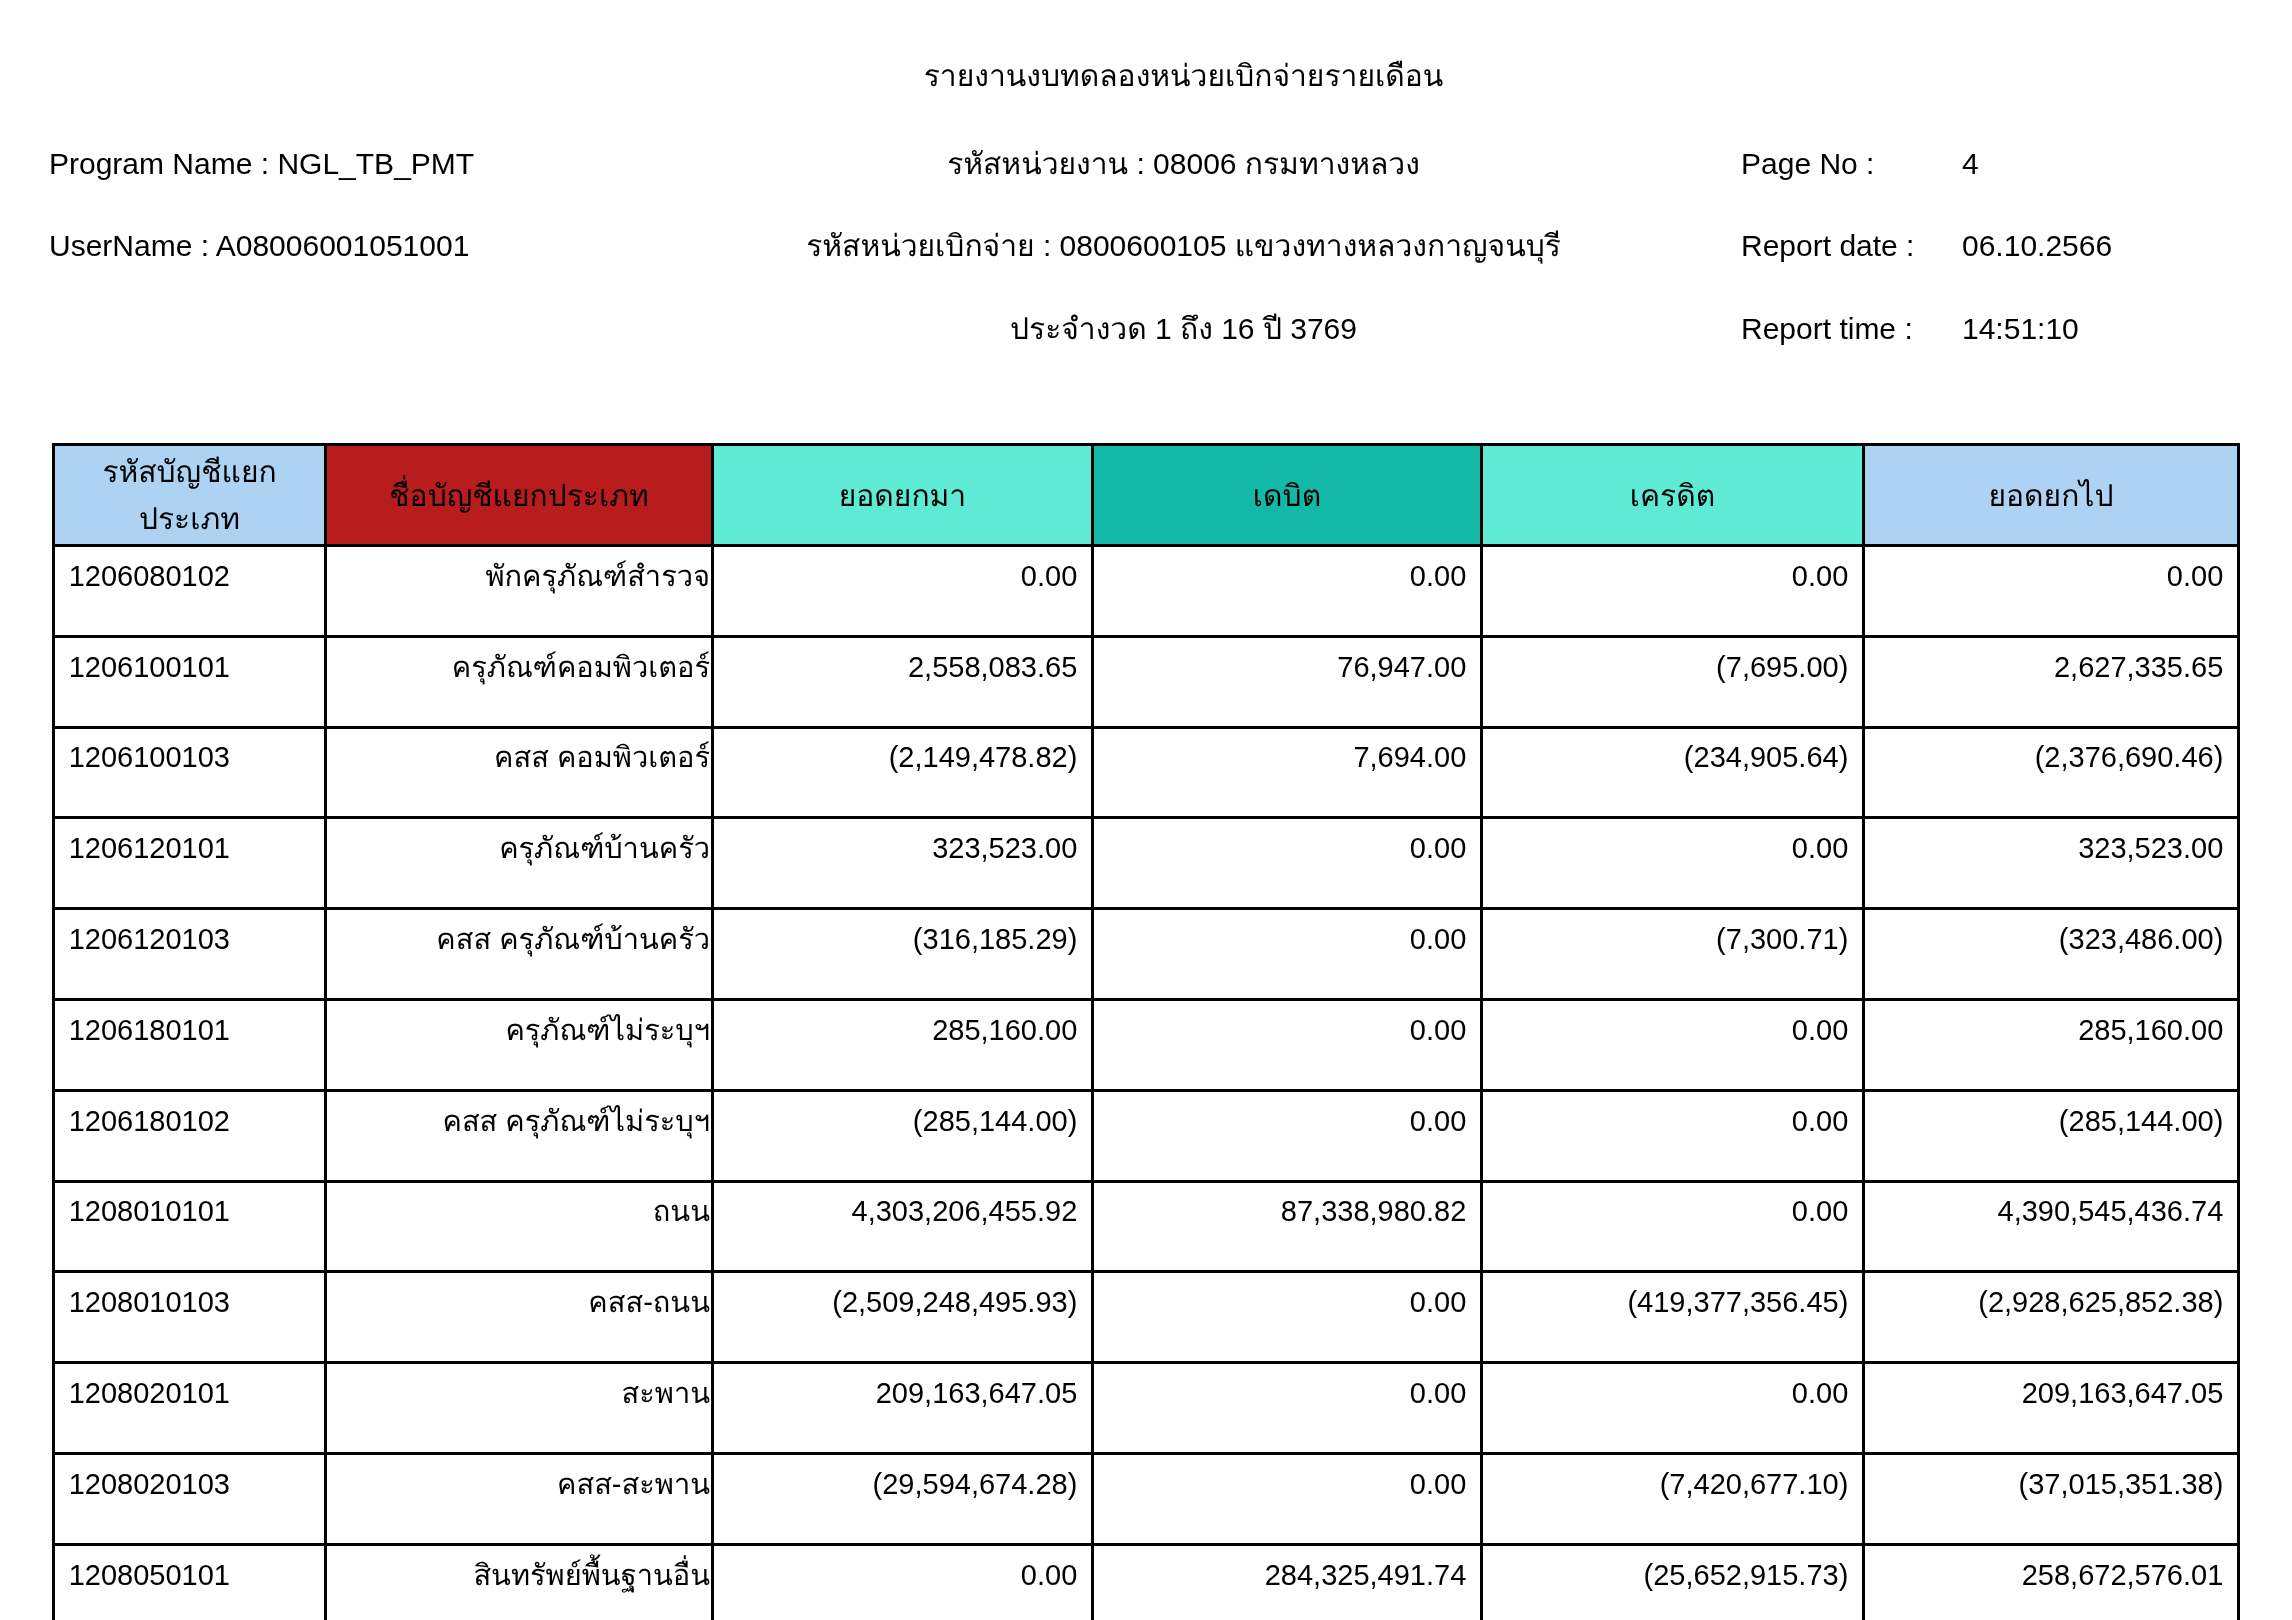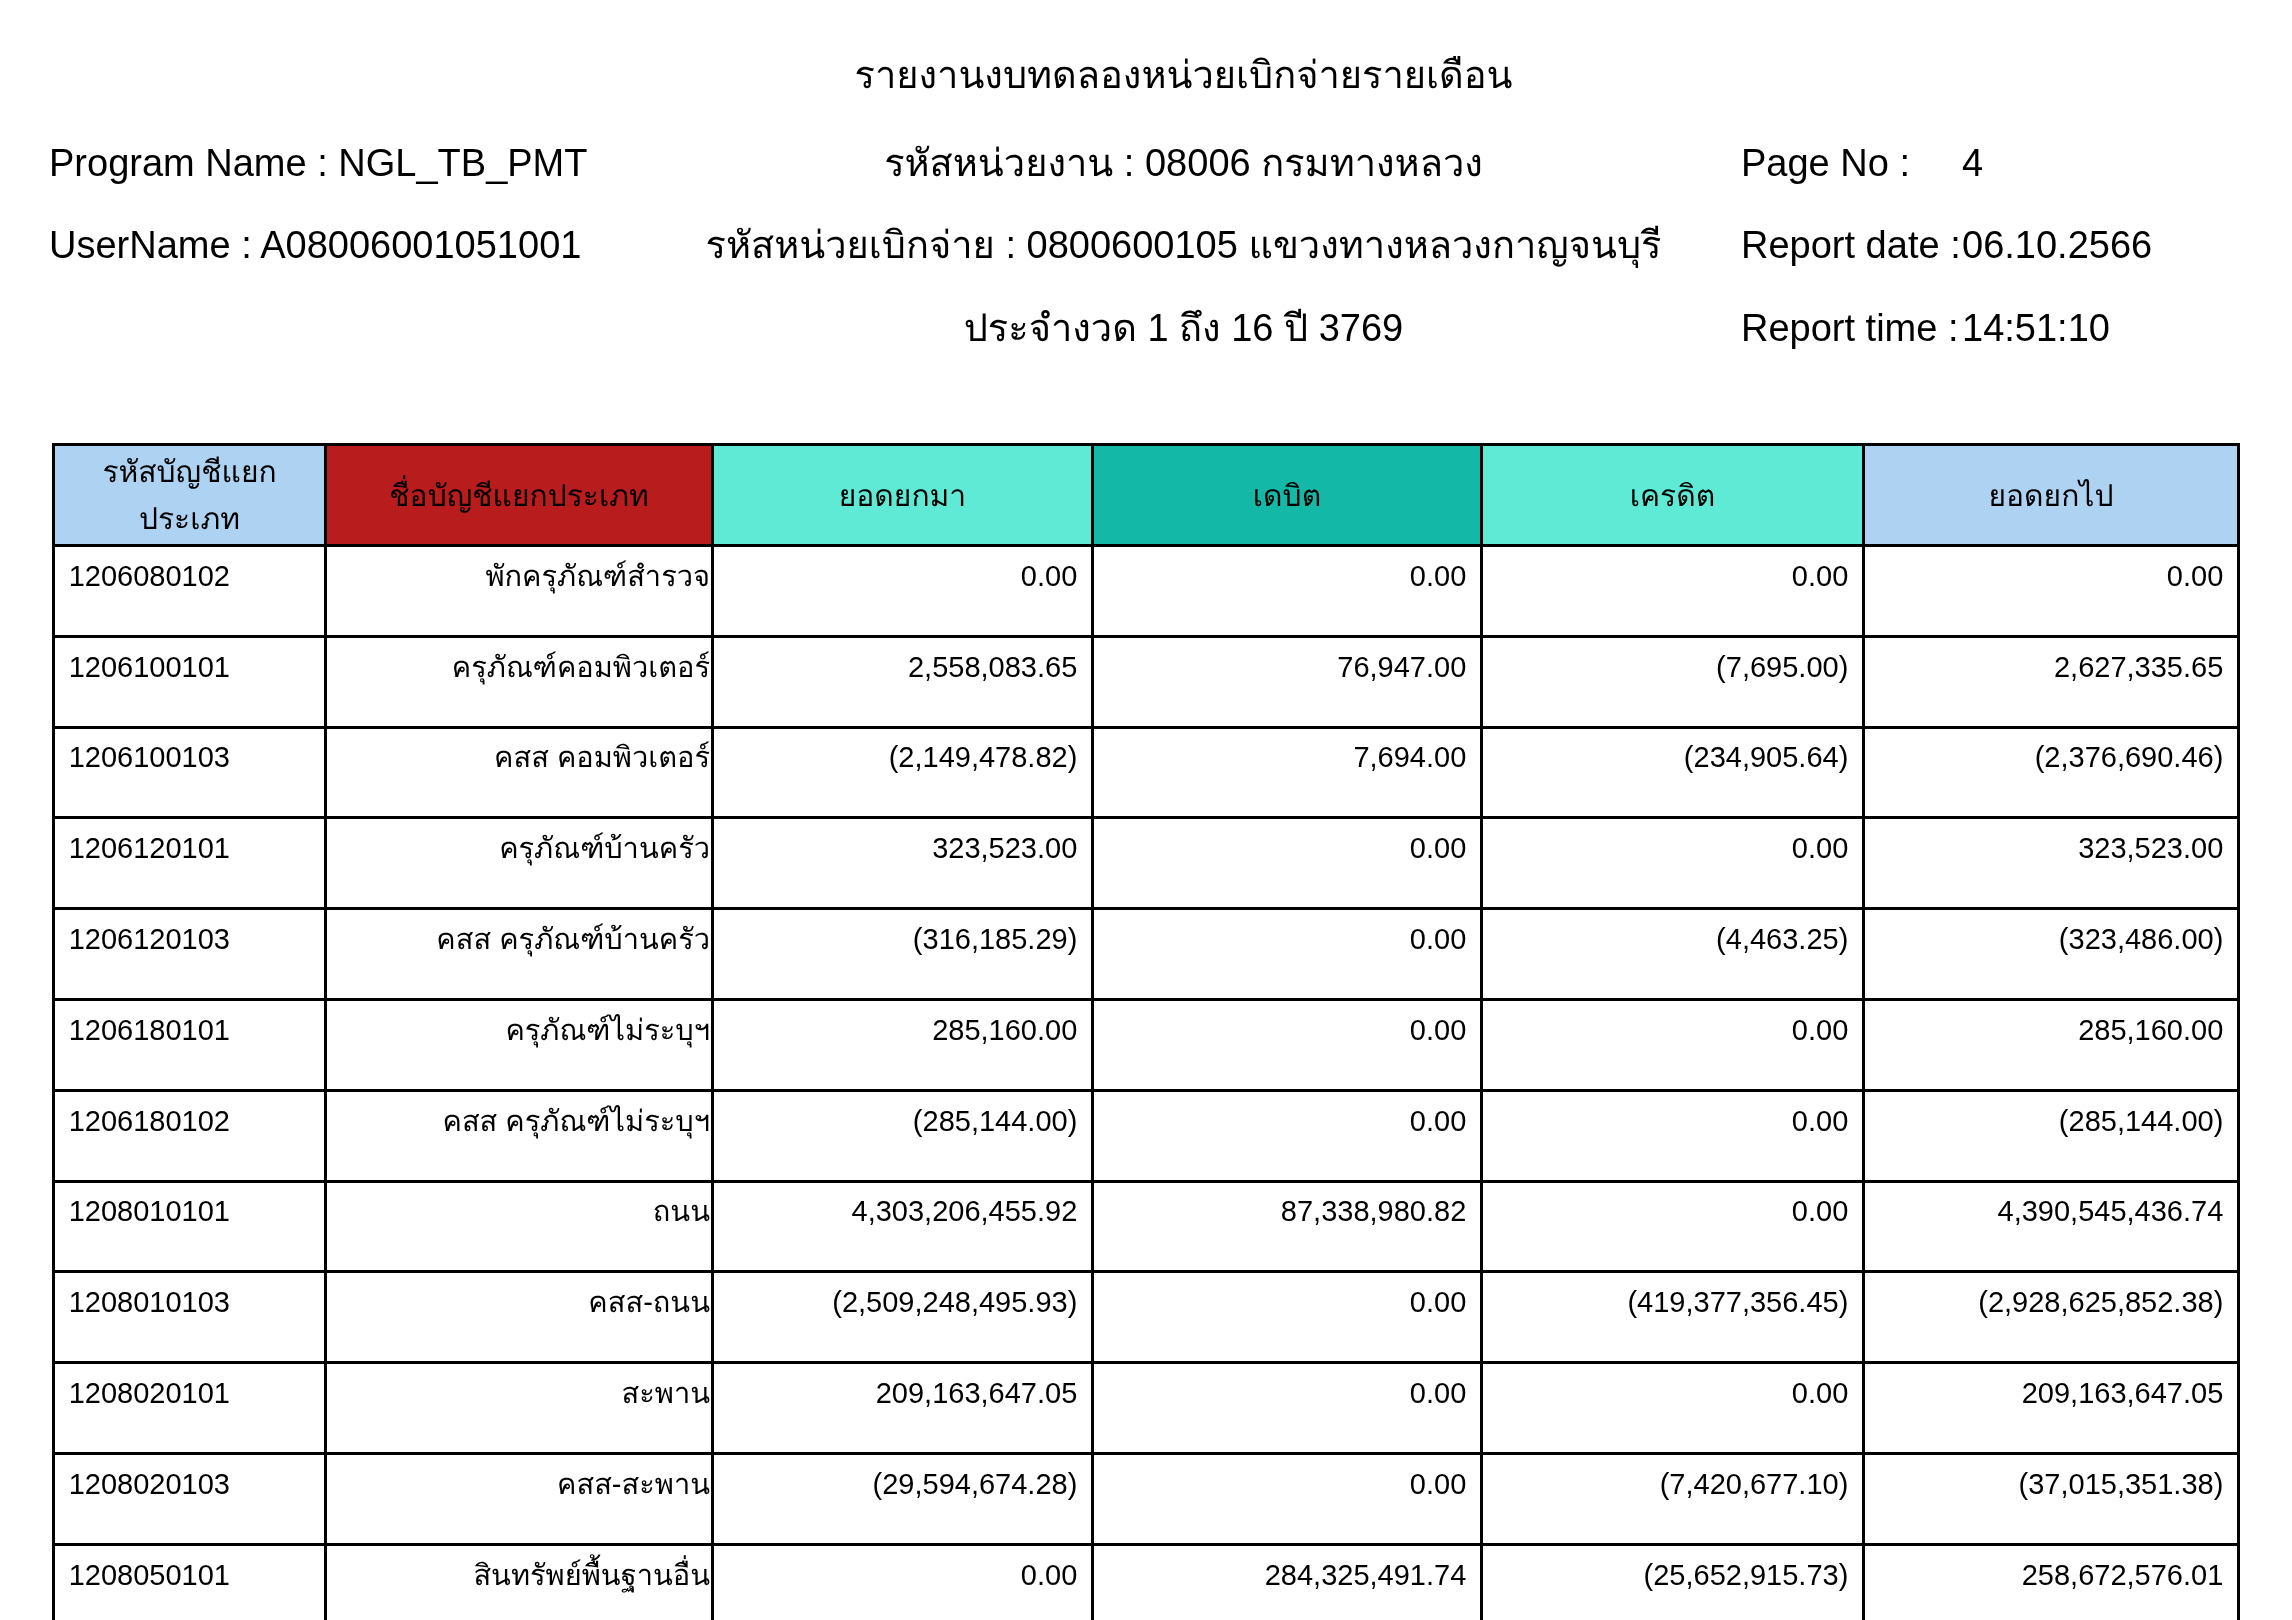--- a/index.html
+++ b/index.html
@@ -1,21 +1,21 @@
 <!DOCTYPE html>
 <html><head>
 <meta charset="utf-8">
 <style>
   html,body{margin:0;padding:0;}
   body{
     width:2293px;height:1620px;background:#ffffff;position:relative;
     font-family:"Liberation Sans","DejaVu Sans",sans-serif;color:#000;
   }
   .abs{position:absolute;white-space:nowrap;}
-  .hline{font-size:38px;line-height:37px;}
+  .hline{font-size:30px;line-height:37px;}
   .centered{left:calc(50% + 37px);transform:translateX(-50%);text-align:center;}
   .title-line{top:57px;}
   .line1{top:145px;}
   .line2{top:227px;}
   .line3{top:310px;}
   .left-block{left:49px;}
   .rlabel{left:1741px;}
   .rvalue{left:1962px;}
 
   table.tb{
@@ -109,21 +109,21 @@
       <td class="num">323,523.00</td>
       <td class="num">0.00</td>
       <td class="num">0.00</td>
       <td class="num">323,523.00</td>
     </tr>
     <tr>
       <td class="code">1206120103</td>
       <td class="name">คสส ครุภัณฑ์บ้านครัว</td>
       <td class="num">(316,185.29)</td>
       <td class="num">0.00</td>
-      <td class="num">(4,463.25)</td>
+      <td class="num">(7,300.71)</td>
       <td class="num">(323,486.00)</td>
     </tr>
     <tr>
       <td class="code">1206180101</td>
       <td class="name">ครุภัณฑ์ไม่ระบุฯ</td>
       <td class="num">285,160.00</td>
       <td class="num">0.00</td>
       <td class="num">0.00</td>
       <td class="num">285,160.00</td>
     </tr>

